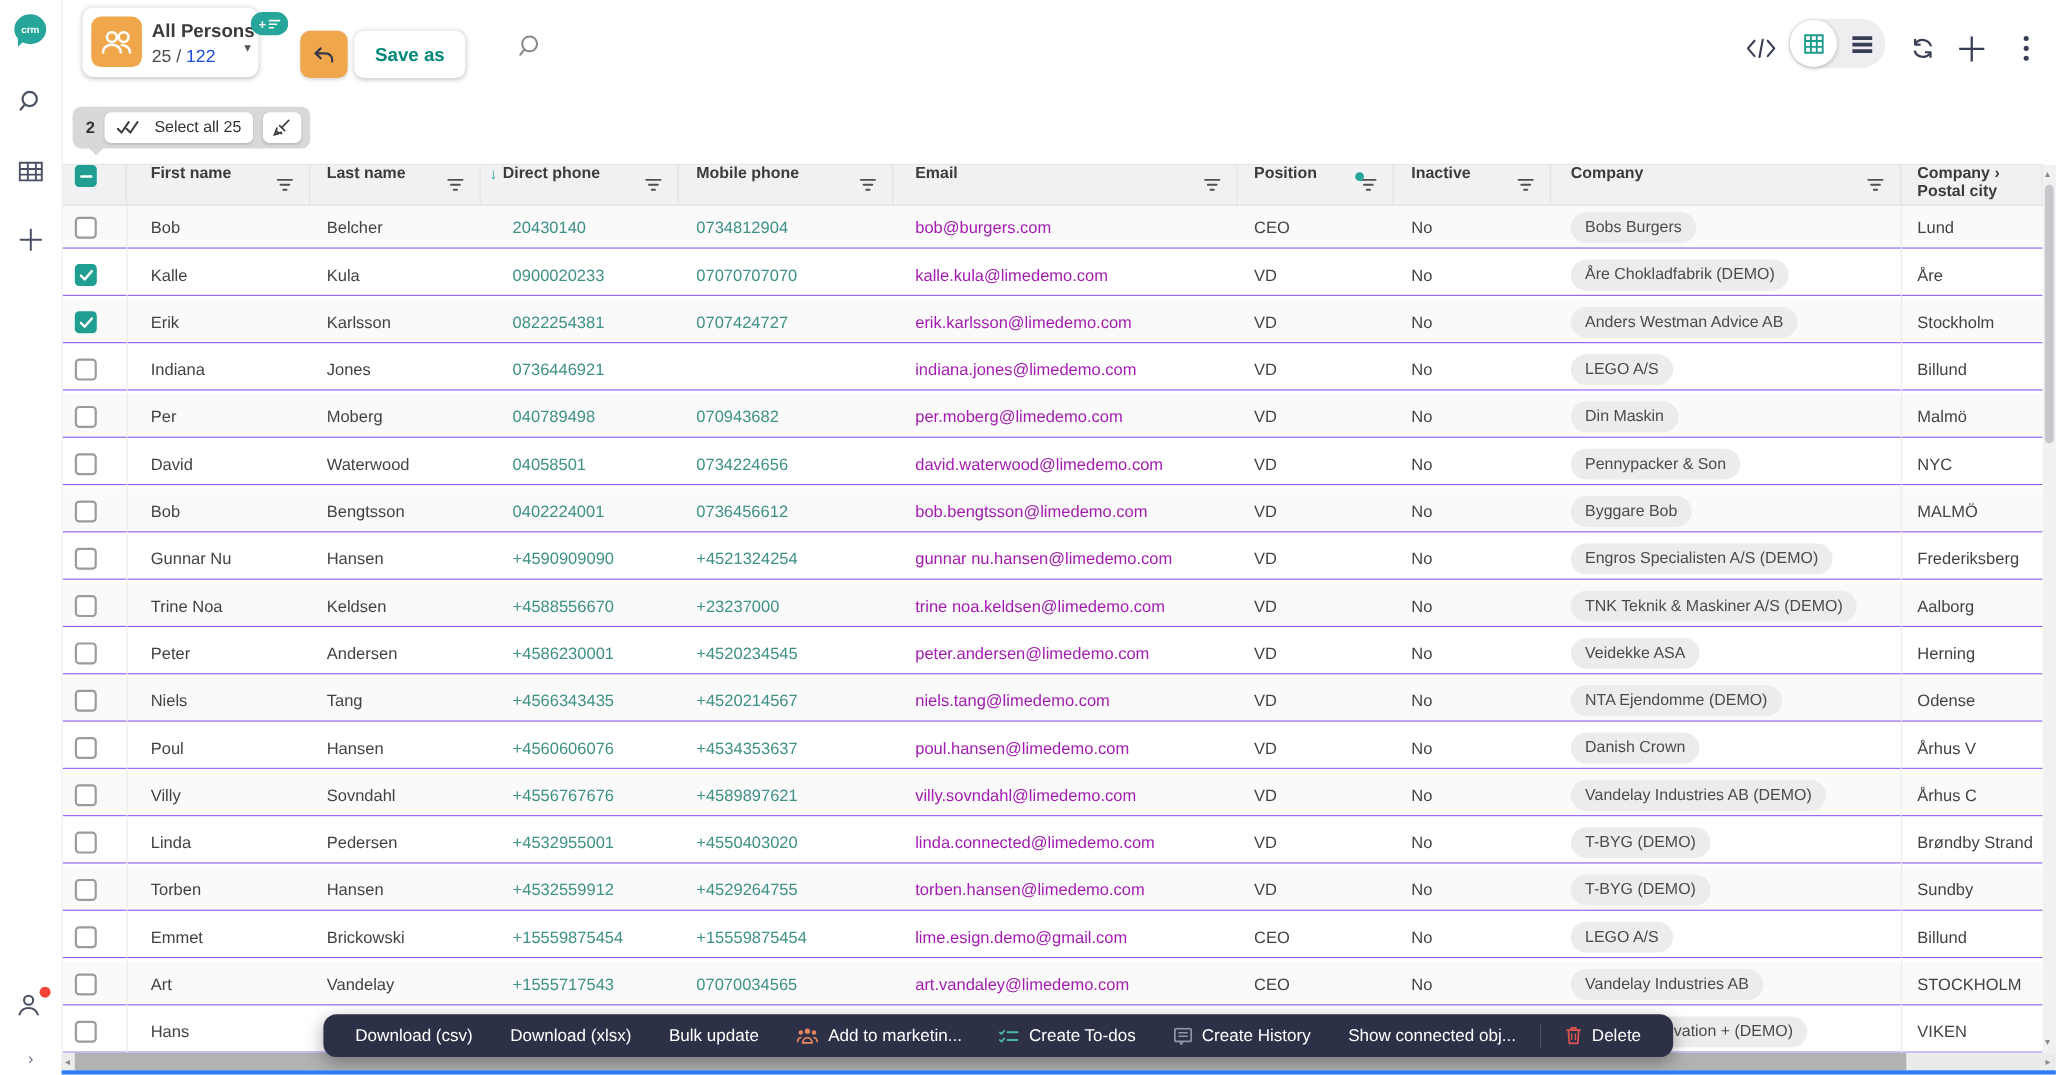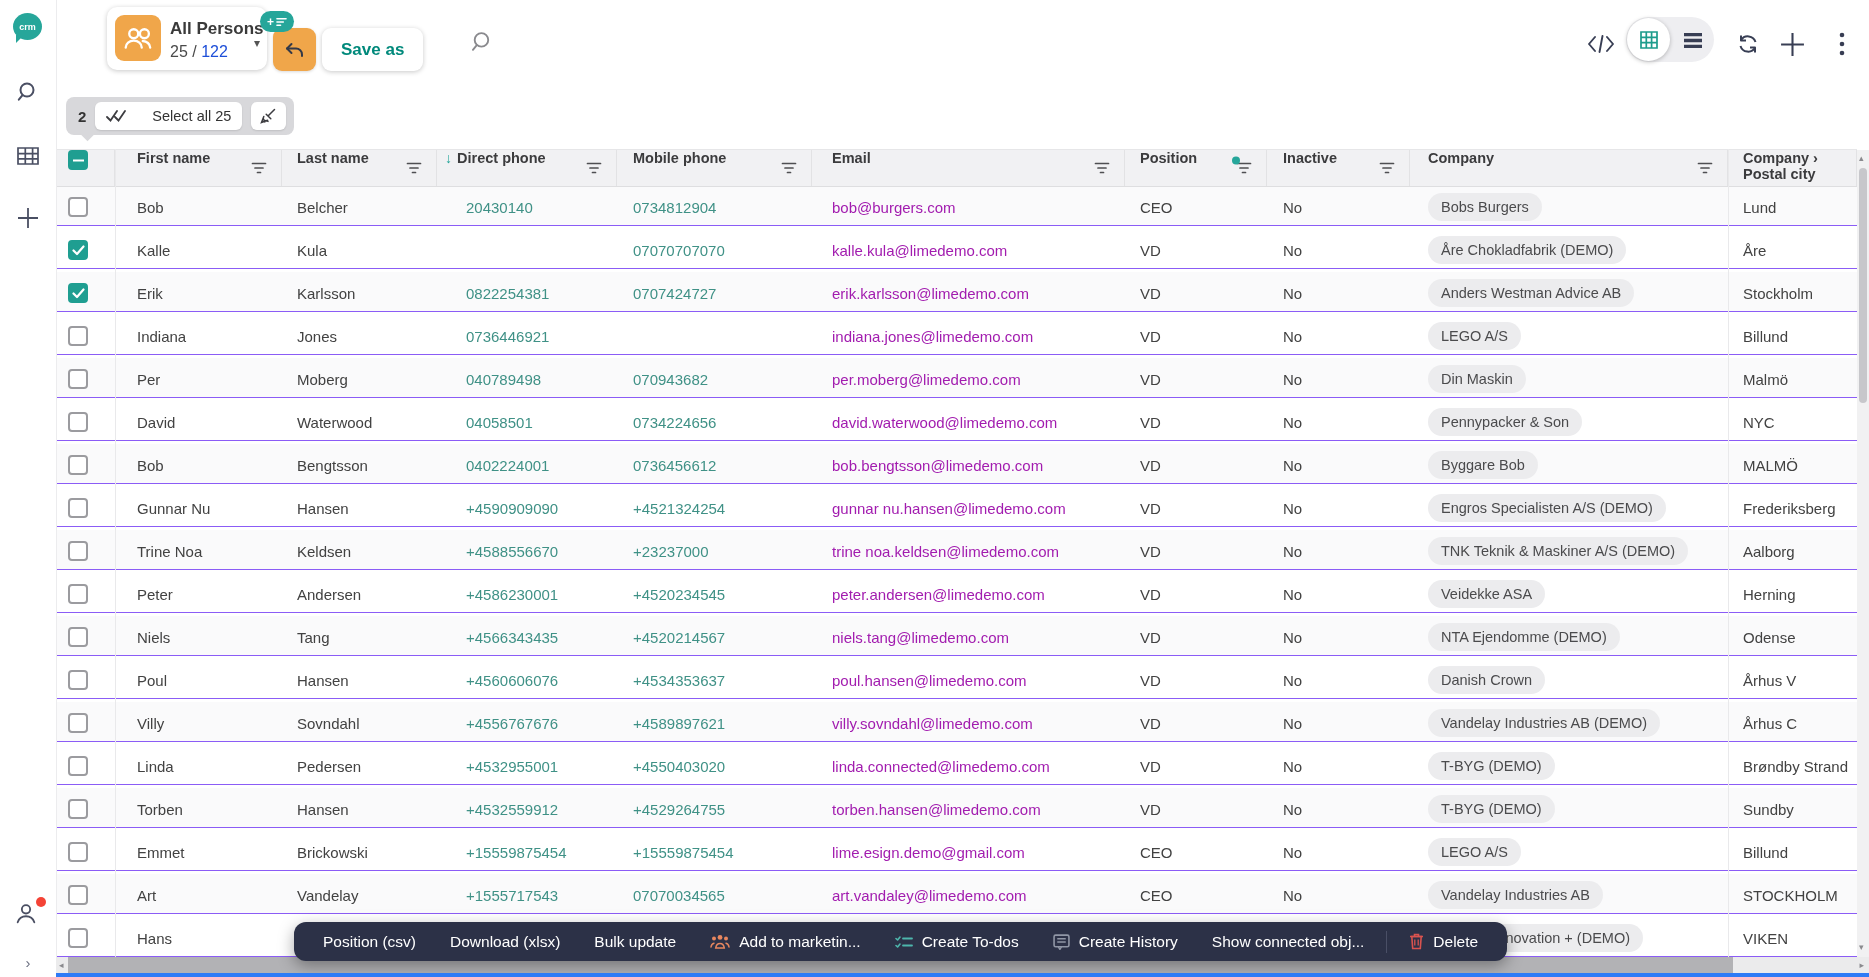--- a/index.html
+++ b/index.html
@@ -7,21 +7,21 @@
   
   #sidebar{position:absolute;left:0;top:0;width:56px;height:977px;background:#fff;border-right:1px solid #ececee;z-index:40;}
   .sb-ic{position:absolute;left:16px;width:24px;height:24px;display:flex;align-items:center;justify-content:center;cursor:pointer;}
   #logo{position:absolute;left:13px;top:13px;width:29px;height:27px;background:#26a69a;border-radius:50% 50% 50% 50%;
     display:flex;align-items:center;justify-content:center;color:#fff;font-size:9px;font-weight:700;}
   #logo:after{content:"";position:absolute;left:3px;bottom:-3px;width:8px;height:8px;background:#26a69a;
     clip-path:polygon(0 100%,0 0,100% 0);}
   .red-dot{position:absolute;left:36px;top:897px;width:10px;height:10px;border-radius:50%;background:#f44336;z-index:41;}
   
   #view-card{position:absolute;left:75px;top:7px;width:160px;height:63px;background:#fff;border-radius:10px;
-    box-shadow:0 1px 5px rgba(0,0,0,.22);z-index:30;margin-left:32px;}
+    box-shadow:0 1px 5px rgba(0,0,0,.22);z-index:30;}
   #view-avatar{position:absolute;left:8px;top:8px;width:46px;height:46px;border-radius:9px;background:#f0a64a;
     display:flex;align-items:center;justify-content:center;}
   #view-title{position:absolute;left:63px;top:12px;font-size:17px;font-weight:700;color:#3a3a3a;white-space:nowrap;}
   #view-count{position:absolute;left:63px;top:36px;font-size:16px;color:#4a4a4a;white-space:nowrap;}
   #view-count .total{color:#1d4ed8;}
   #view-badge{position:absolute;left:153px;top:4px;height:21px;min-width:34px;background:#26a69a;border-radius:11px;
     display:flex;align-items:center;justify-content:center;gap:2px;color:#fff;font-size:12px;font-weight:700;z-index:31;}
   #view-caret{position:absolute;right:7px;top:29px;font-size:12px;color:#555;}
   #back-btn{position:absolute;left:273px;top:28px;width:43px;height:43px;background:#f0a64a;border-radius:9px;
     display:flex;align-items:center;justify-content:center;cursor:pointer;box-shadow:0 1px 3px rgba(0,0,0,.15);}
@@ -31,21 +31,21 @@
   .tool{position:absolute;top:28px;width:32px;height:32px;display:flex;align-items:center;justify-content:center;cursor:pointer;}
   #toggle-pill{position:absolute;left:1626px;top:17px;width:88px;height:45px;border-radius:23px;background:#eeeef1;}
   #toggle-grid{position:absolute;left:1627px;top:18px;width:43px;height:43px;border-radius:50%;background:#fff;
     box-shadow:0 1px 4px rgba(0,0,0,.25);display:flex;align-items:center;justify-content:center;cursor:pointer;z-index:2;}
   #toggle-list{position:absolute;left:1676px;top:28px;width:34px;height:24px;display:flex;align-items:center;justify-content:center;cursor:pointer;z-index:2;}
   
   #sel-chip{position:absolute;left:66px;top:97px;height:38px;background:#d8d8db;border-radius:8px;
     display:flex;align-items:center;padding:0 8px 0 12px;gap:9px;z-index:20;}
   #sel-chip:after{content:"";position:absolute;left:16px;bottom:-4px;width:11px;height:11px;background:#d8d8db;transform:rotate(45deg);}
   #sel-count{font-size:15px;font-weight:600;color:#333;}
-  .chip-btn{background:#fff;border-radius:6px;height:28px;display:flex;align-items:center;gap:24px;padding:0 11px;
+  .chip-btn{background:#fff;border-radius:6px;height:28px;display:flex;align-items:center;gap:12px;padding:0 11px;
     cursor:pointer;box-shadow:0 1px 2px rgba(0,0,0,.12);font-size:14.5px;color:#333;white-space:nowrap;}
   
   #hrow{position:absolute;left:56px;right:12px;top:149px;height:36px;background:#f1f1f3;
     border-top:1px solid #e6e6e8;border-bottom:1px solid #dedee0;z-index:5;}
   .hcell{position:absolute;top:0;height:100%;display:flex;align-items:flex-start;border-right:1px solid #e2e2e4;
     font-size:14.5px;font-weight:700;color:#3b3b3d;box-sizing:border-box;overflow:hidden;cursor:pointer;}
   .fwrap{position:absolute;right:14px;top:50%;transform:translateY(-50%);width:16px;height:13px;cursor:pointer;}
   .fdot{position:absolute;left:-4px;top:-5px;width:8px;height:8px;border-radius:50%;background:#26a69a;}
   .sort{color:#26a69a;font-weight:700;font-size:14px;margin-right:5px;}
   #rows-clip{position:absolute;left:56px;right:12px;top:186px;height:771px;overflow:hidden;z-index:1;}
@@ -281,20 +281,21 @@
     <div class="trow" style="top: 43px;">
       <div class="cell col0">
         <span class="cb on">
           <svg width="13" height="11" viewBox="0 0 13 11">
             <path d="M1.5 5.5l3.5 3.5L11.5 1.5" stroke="#fff" stroke-width="2.2" fill="none" stroke-linecap="round" stroke-linejoin="round"></path>
           </svg>
         </span>
       </div>
       <div class="cell col1">Kalle</div>
       <div class="cell col2">Kula</div>
+      <div class="cell col3 phone">0900020233</div>
       <div class="cell col4 phone">07070707070</div>
       <div class="cell col5 mail">kalle.kula@limedemo.com</div>
       <div class="cell col6">VD</div>
       <div class="cell col7">No</div>
       <div class="cell col8">
         <span class="chip">Åre Chokladfabrik (DEMO)</span>
       </div>
       <div class="cell col9">Åre</div>
     </div>
     <div class="trow alt" style="top: 86px;">
@@ -556,21 +557,21 @@
         <span class="chip">Välinge Innovation + (DEMO)</span>
       </div>
       <div class="cell col9">VIKEN</div>
     </div>
   </div>
 <div class="vline" style="left:115px"></div>
 <div class="vline" style="left:1728px"></div>
 
 <div id="actionbar">
     <div class="act">
-      <span>Position (csv)</span>
+      <span>Download (csv)</span>
     </div>
     <div class="act">
       <span>Download (xlsx)</span>
     </div>
     <div class="act">
       <span>Bulk update</span>
     </div>
     <div class="act">
       <svg width="20" height="15" viewBox="0 0 20 15">
         <circle cx="10" cy="3.4" r="2.4" fill="#e8875f"></circle>

